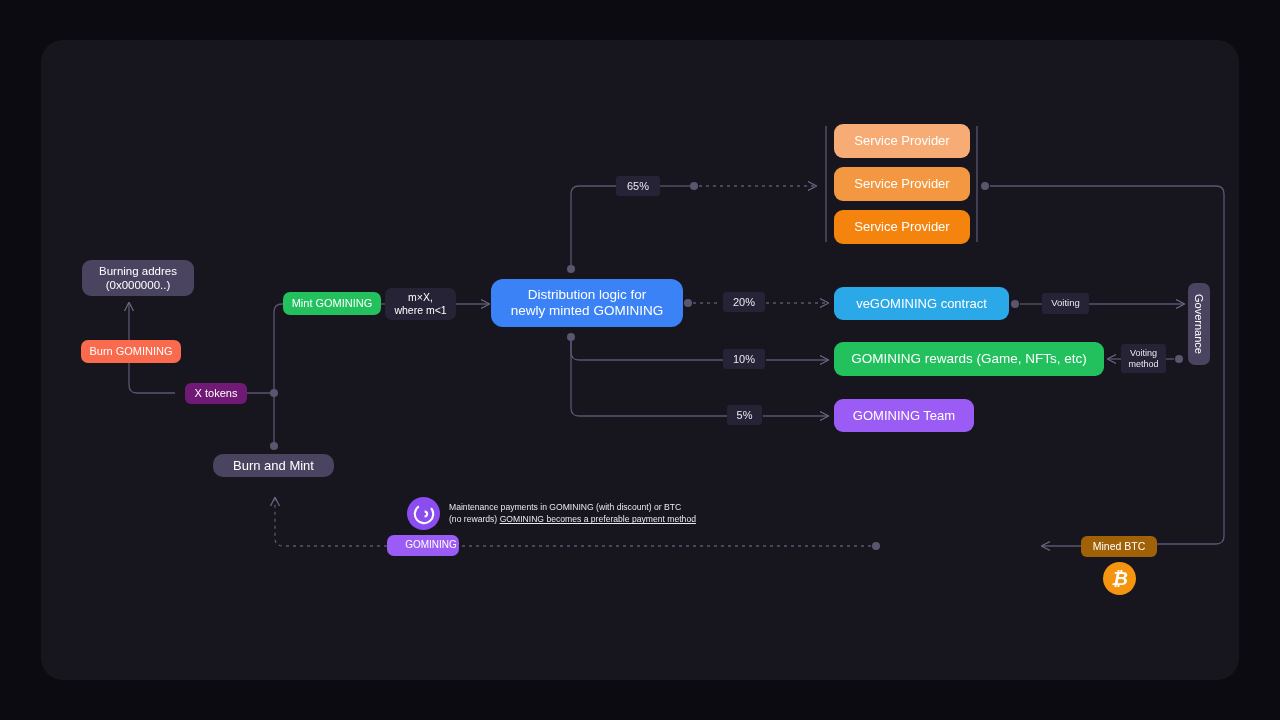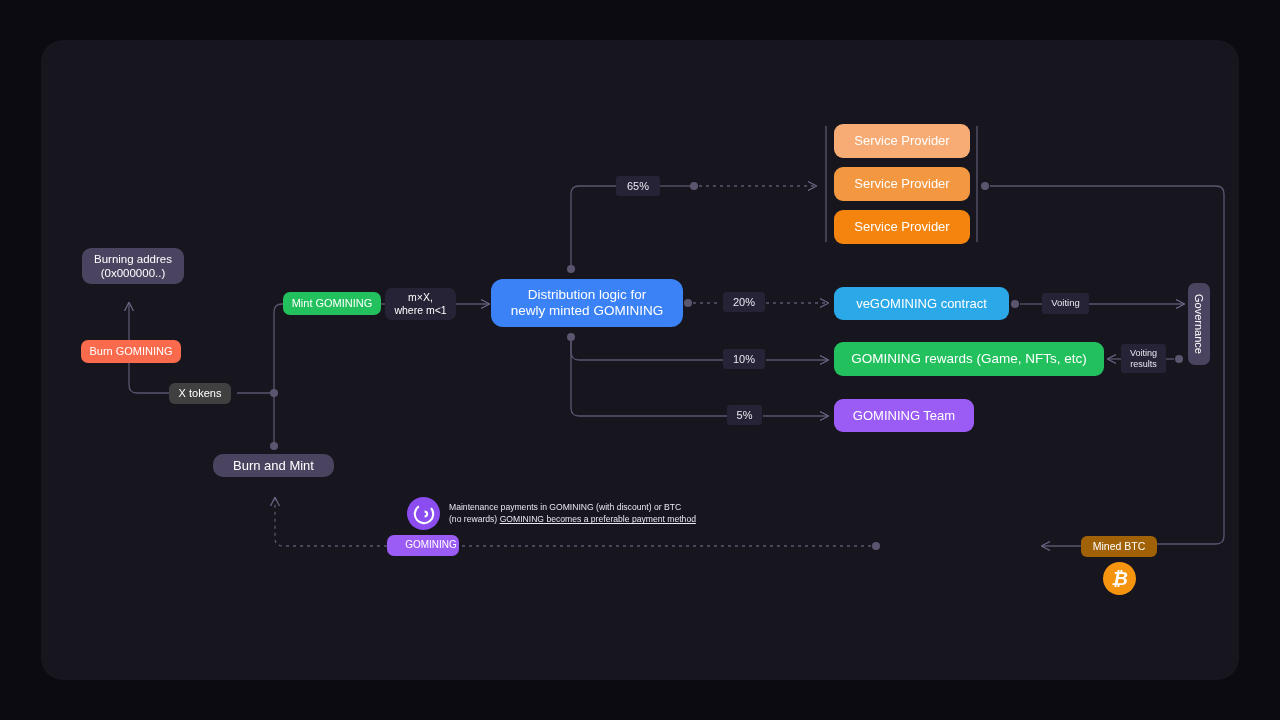--- a/index.html
+++ b/index.html
@@ -19,23 +19,23 @@
     position:absolute;display:flex;align-items:center;justify-content:center;
     text-align:center;color:#fff;box-sizing:border-box;
     border-radius:9px;line-height:1.22;
   }
   .n-dark{background:#4b4460;}
   .n-card{background:#3b82f6;}
   .lbl{position:absolute;display:flex;align-items:center;justify-content:center;
        background:#272336;color:#e9e7f2;border-radius:3px;text-align:center;
        font-size:11px;box-sizing:border-box;line-height:1.15;}
 
-  #burning-address{left:82px;top:248px;width:102px;height:36px;font-size:11.5px;}
+  #burning-address{left:82px;top:260px;width:112px;height:36px;font-size:11.5px;}
   #burn-gomining{left:81px;top:340px;width:100px;height:23px;background:#fa6b4e;font-size:11px;border-radius:7px;}
-  #x-tokens{left:169px;top:383px;width:62px;height:21px;background:#404040;font-size:11px;border-radius:6px;}
+  #x-tokens{left:185px;top:383px;width:62px;height:21px;background:#701a75;font-size:11px;border-radius:6px;}
   #mint-gomining{left:283px;top:292px;width:98px;height:23px;background:#22c15e;font-size:11px;border-radius:7px;}
   #mx-chip{left:385px;top:288px;width:71px;height:32px;background:#272336;font-size:10.5px;border-radius:7px;}
   #burn-and-mint{left:213px;top:454px;width:121px;height:23px;font-size:13px;border-radius:10px;}
   #distribution{left:491px;top:279px;width:192px;height:48px;font-size:13.5px;border-radius:12px;}
 
   #sp1{left:834px;top:124px;width:136px;height:34px;background:#f6ac74;font-size:13px;border-radius:9px;}
   #sp2{left:834px;top:167px;width:136px;height:34px;background:#f39741;font-size:13px;border-radius:9px;}
   #sp3{left:834px;top:210px;width:136px;height:34px;background:#f5840f;font-size:13px;border-radius:9px;}
 
   #ve-contract{left:834px;top:287px;width:175px;height:33px;background:#2ba8e8;font-size:13px;border-radius:9px;}
@@ -202,21 +202,21 @@
   <div class="lbl" id="pct5">
     <span>5%</span>
   </div>
 
   <div class="lbl" id="voting">
     <span>Voiting</span>
   </div>
   <div class="lbl" id="voting-results">
     <div>
       <span>Voiting</span><br>
-      <span>results</span>
+      <span>method</span>
     </div>
   </div>
 
   <div id="governance">
     <span>Governance</span>
   </div>
 
 
   <div class="node" id="mined-btc">
     <span>Mined BTC</span>

